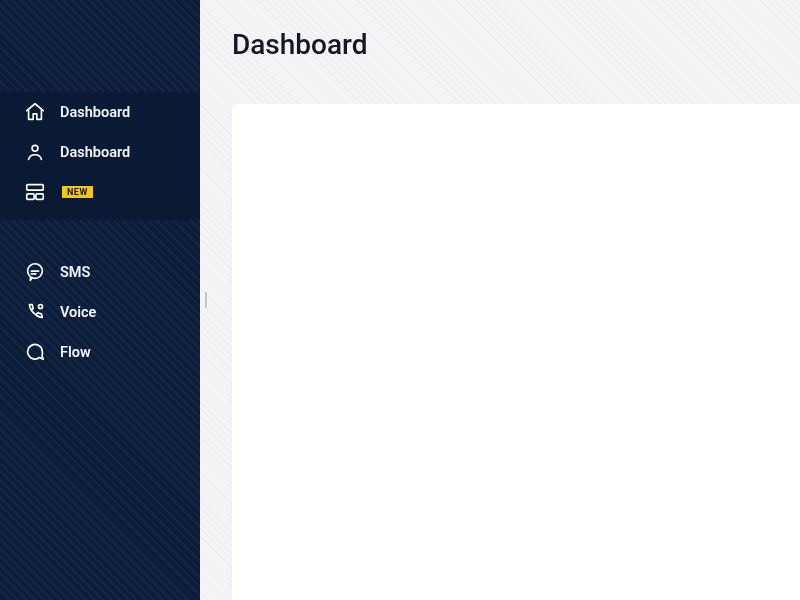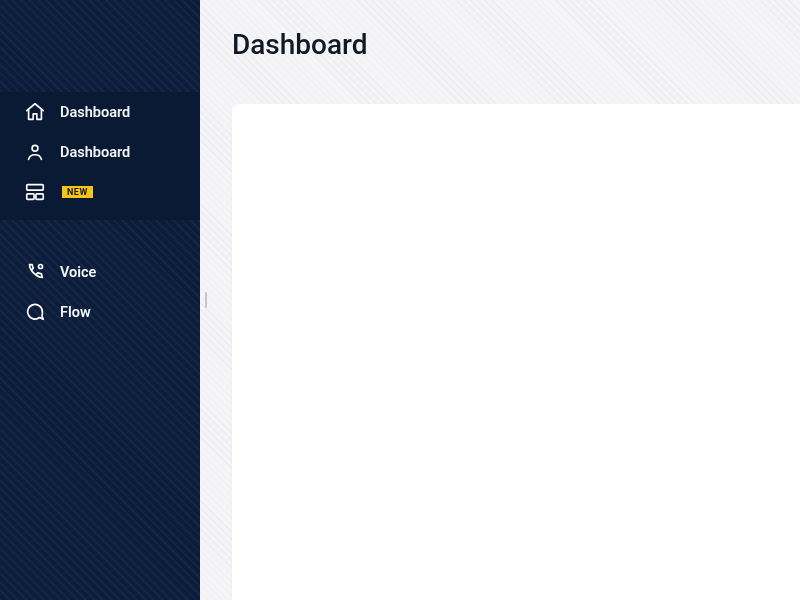--- a/index.html
+++ b/index.html
@@ -142,20 +142,30 @@
       </span>
       <span class="badge">NEW</span>
     </div>
 
   </div>
 
   <div class="group-divider"></div>
 
   <div class="nav-group">
 
+    <div class="nav-item">
+      <span class="nav-icon">
+        <svg viewBox="0 0 24 24">
+            <circle cx="12" cy="11" r="8"></circle>
+            <path d="M8 11h8M8 14h5"></path>
+            <path d="M9 18l-2 3v-3"></path>
+          </svg>
+      </span>
+      <span>SMS</span>
+    </div>
 
     <div class="nav-item">
       <span class="nav-icon">
         <svg viewBox="0 0 24 24">
             <path d="M6 4c0 6 8 14 14 14l-1-4-4-1-2 2c-2-1-4-3-5-5l2-2-1-4-3-0z"></path>
             <circle cx="18" cy="6" r="2.2"></circle>
           </svg>
       </span>
       <span>Voice</span>
     </div>

